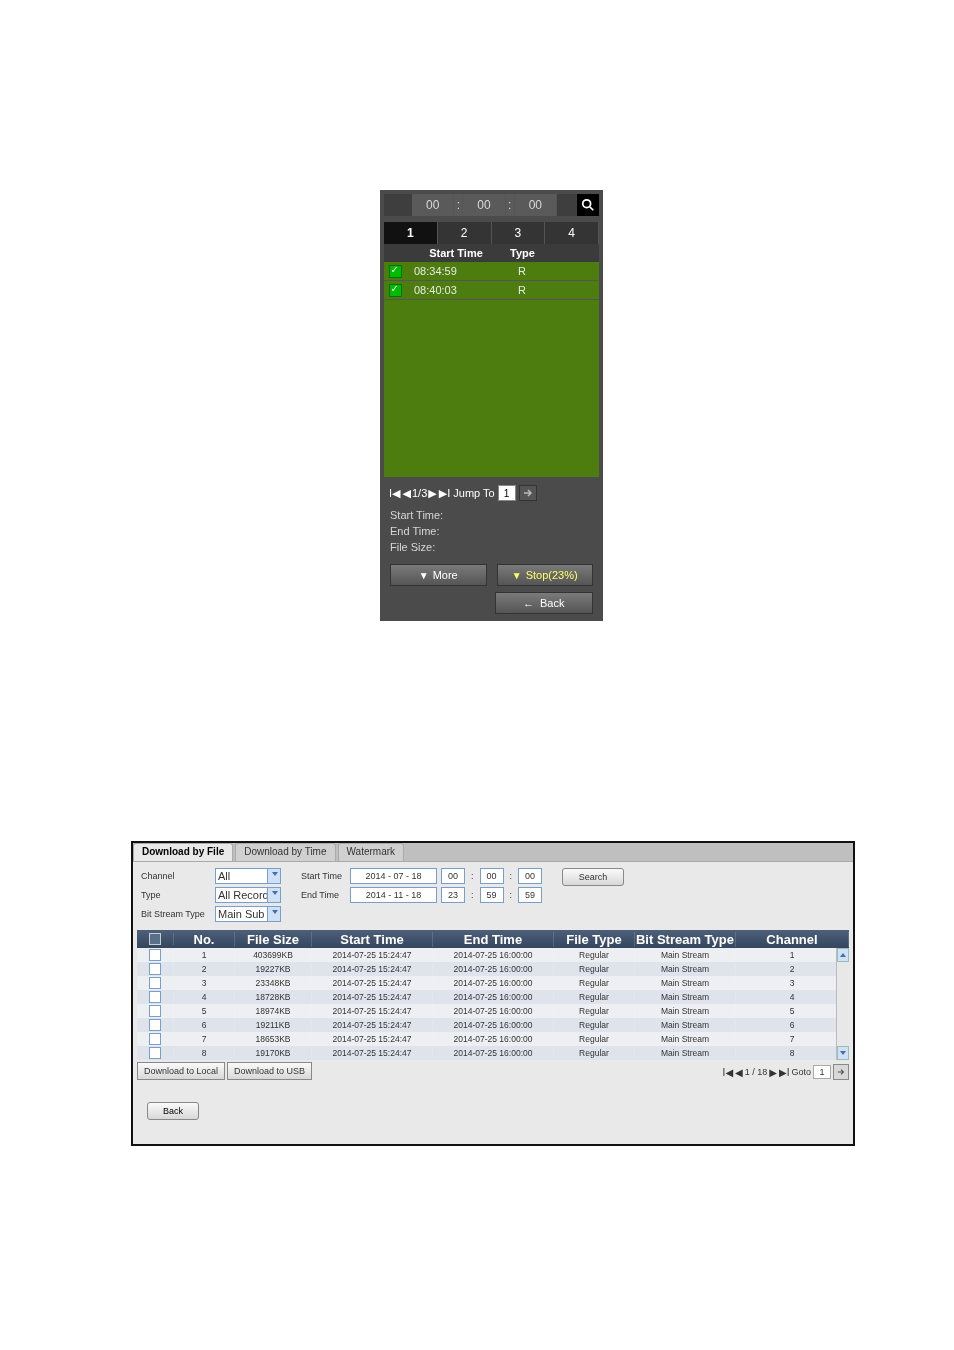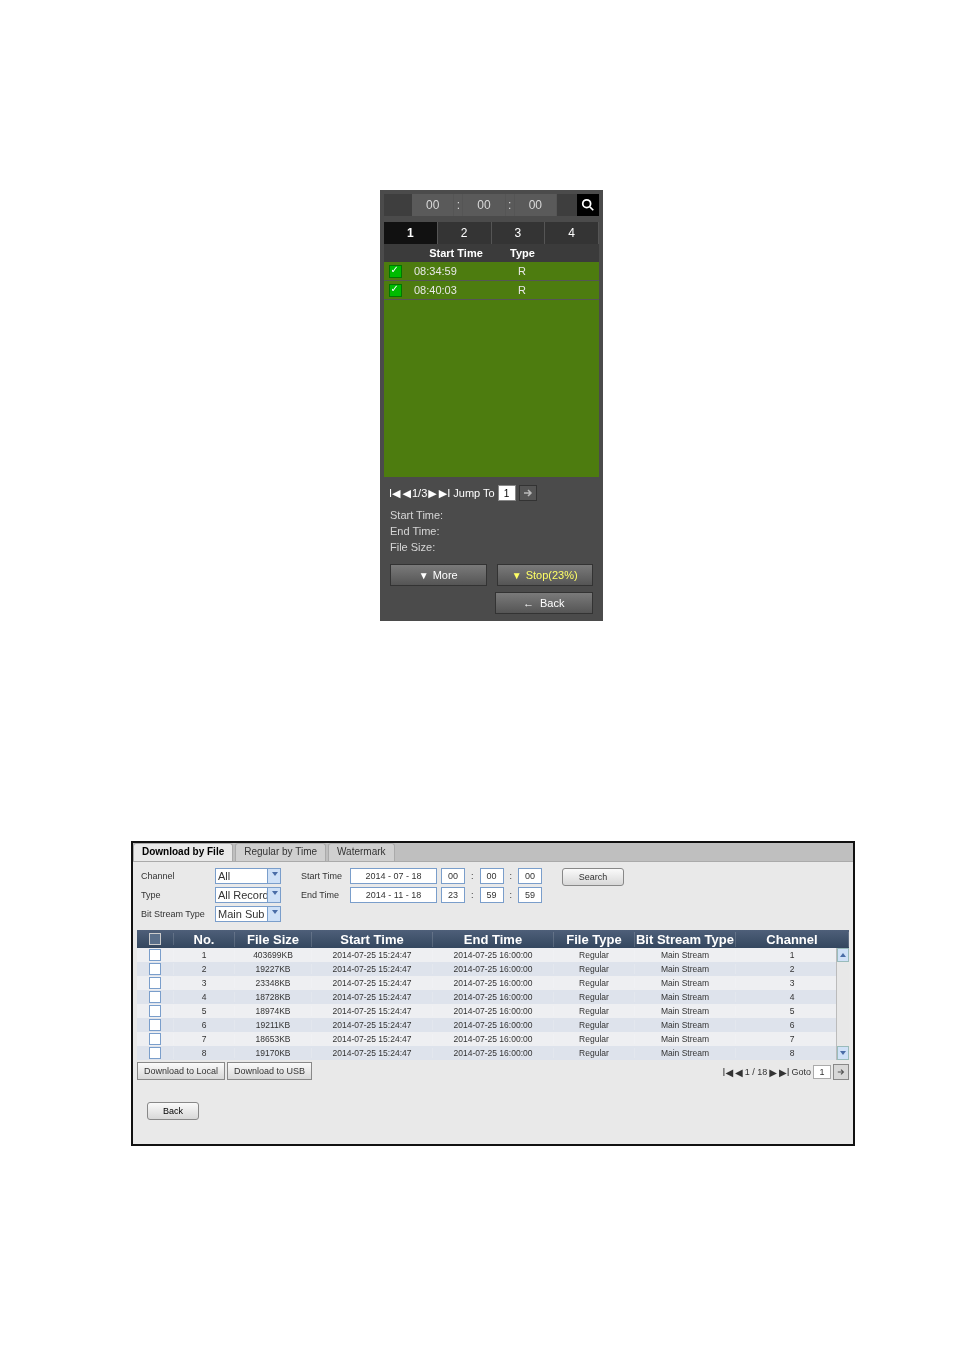--- a/index.html
+++ b/index.html
@@ -266,21 +266,21 @@
       <span class="ico">←</span>
       <span>Back</span>
     </div>
   </div>
 </div>
 
 <div class="panel2-wrap">
 
   <div class="p2-tabs">
     <div class="p2-tab active">Download by File</div>
-    <div class="p2-tab">Regular by Time</div>
+    <div class="p2-tab">Download by Time</div>
     <div class="p2-tab">Watermark</div>
   </div>
 
   <div class="p2-filter">
     <div class="p2-filter-col">
       <div class="p2-fld">
         <span class="p2-lbl">Channel</span>
         <div class="p2-sel">
             <span>All</span>
             <span class="arrow"></span>

